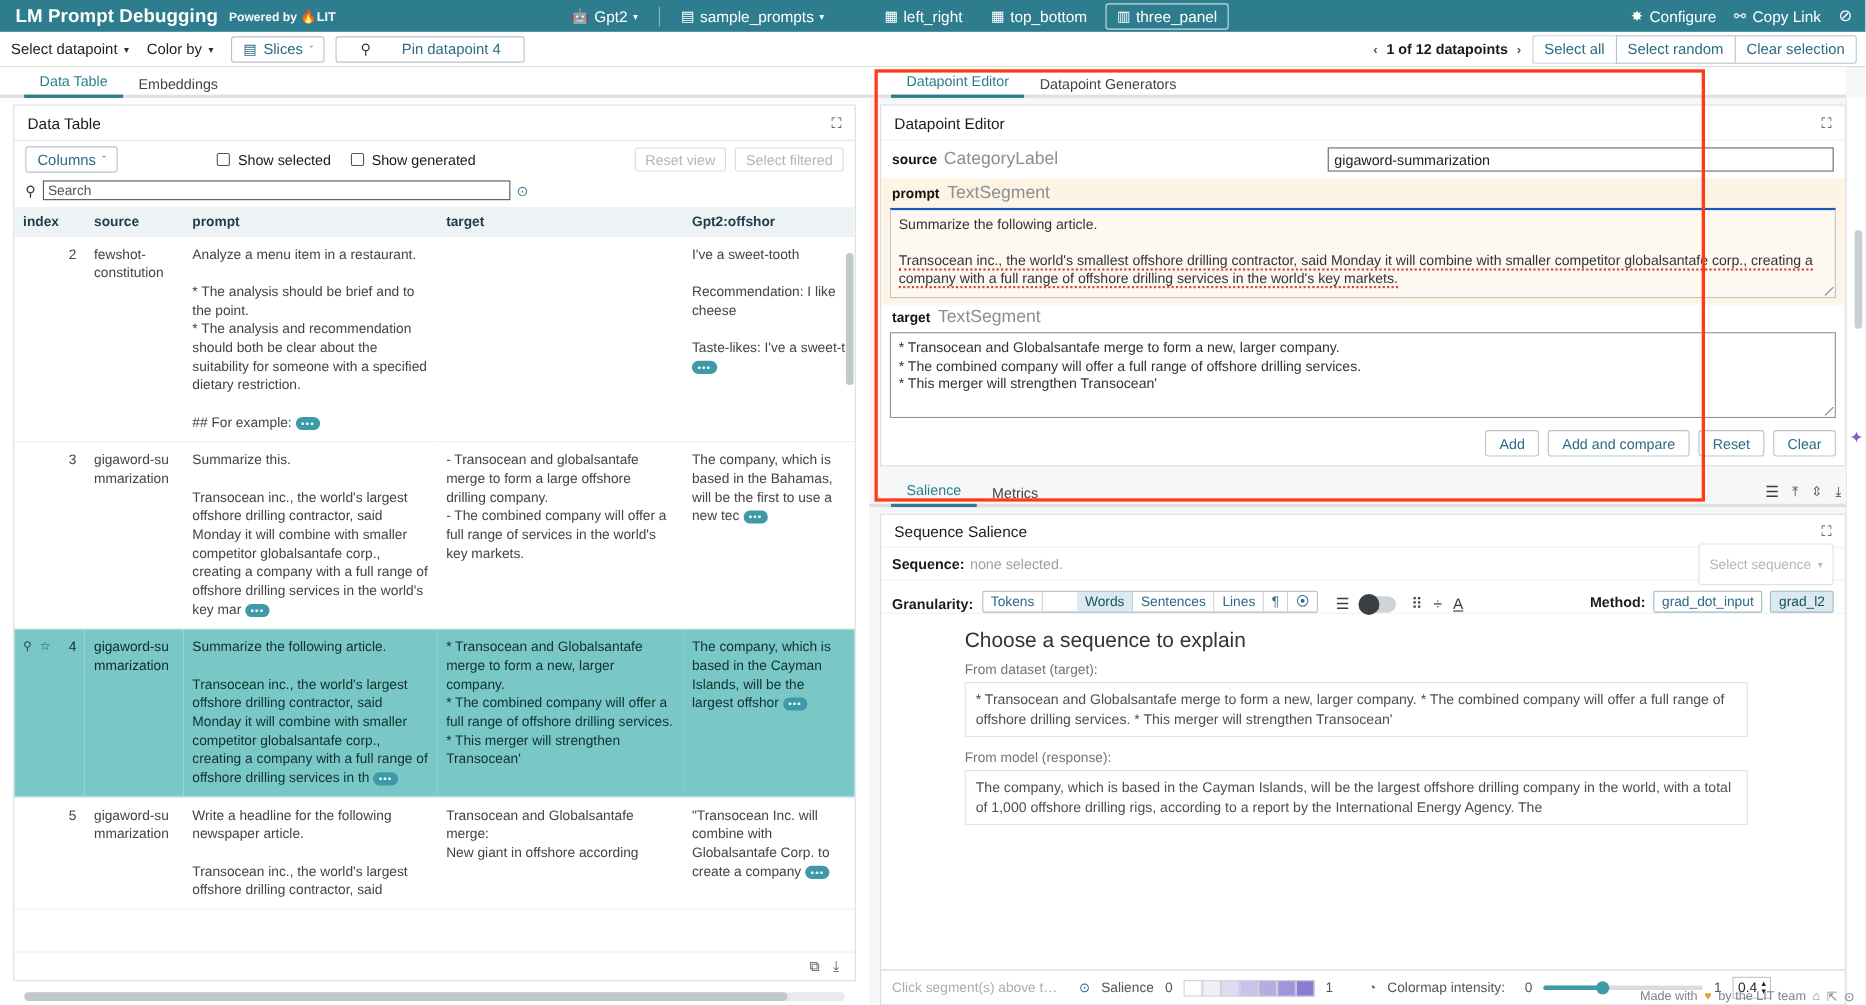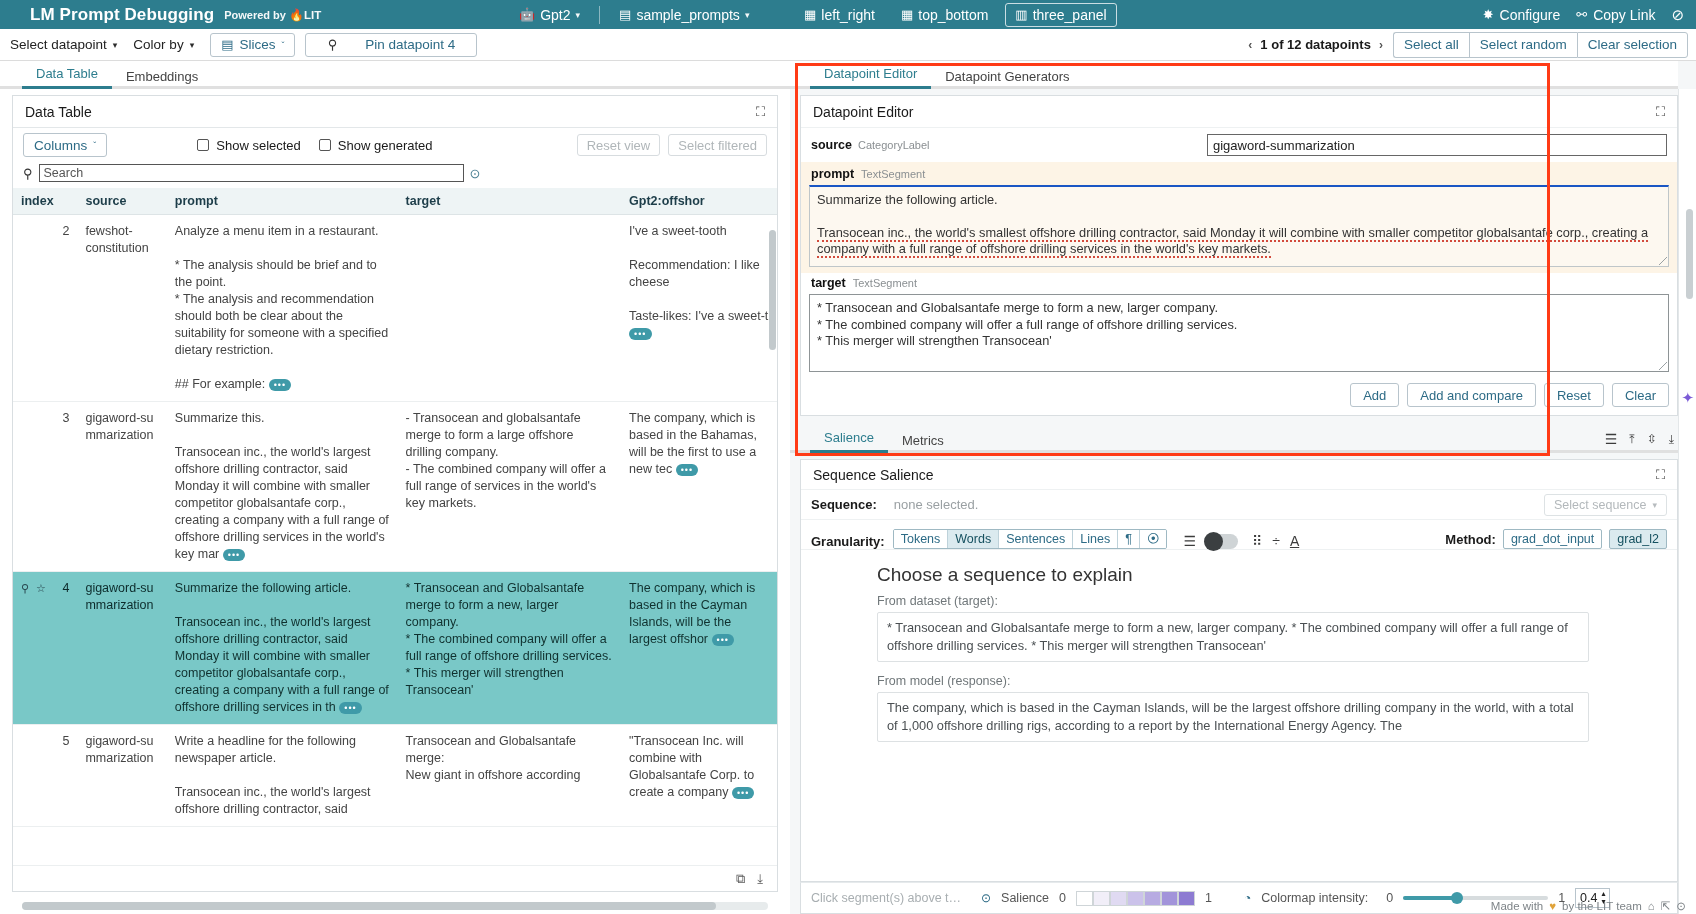--- a/index.html
+++ b/index.html
@@ -18,21 +18,21 @@
   .topbar {
     height: 29px;
     background: #2d7d8e;
     color: #fff;
     display: flex;
     align-items: center;
     padding: 0 14px;
     flex: none;
     position: relative;
   }
-  .app-title { font-size: 17px; font-weight: bold; letter-spacing: .1px; margin-left: 16px; }
+  .app-title { font-size: 17px; font-weight: bold; letter-spacing: .1px; }
   .powered { font-size: 11px; margin-left: 10px; font-weight: bold; opacity: .95; }
   .flame { font-size: 12px; }
   .lit { font-size: 11.5px; font-weight: bold; }
   .topbar-center { position: absolute; left: 510px; display: flex; align-items: center; gap: 0px; }
   .tb-chip {
     display: inline-flex; align-items: center; gap: 5px;
     padding: 3px 9px; border-radius: 3px; font-size: 14px; color: #fff;
     cursor: pointer; white-space: nowrap;
   }
   .tb-chip.boxed { border: 1px solid rgba(255,255,255,.75); }
@@ -167,21 +167,21 @@
     border: 3px solid #ff3b16; pointer-events: none; z-index: 30;
   }
   .rtabs {
     height: 28px; display: flex; align-items: flex-end; padding-left: 20px;
     border-bottom: 3px solid #e0e0e0; background: #fff;
   }
   .editor-card { margin: 6px 0 0 10px; border: 1px solid #d9dee1; background: #fff; }
   .ed-head { height: 32px; display: flex; align-items: center; justify-content: space-between; padding: 0 12px; font-size: 14px; border-bottom: 1px solid #eef1f2; }
   .field-row { display: flex; align-items: center; padding: 6px 10px; gap: 6px; }
   .f-name { font-size: 12.5px; font-weight: bold; color: #111; }
-  .f-type { font-size: 11px; color: #8a8f92; }
+  .f-type { font-size: 16px; color: #8a8f92; }
   .f-input {
     margin-left: auto; width: 460px; height: 22px; border: 1px solid #666; background: #fff;
     font-family: "Liberation Sans", sans-serif; font-size: 13px; padding: 0 5px; color: #222;
   }
   .seg-block { background: #fdf4e6; padding: 2px 0 6px 0; }
   .seg-label { display: flex; align-items: baseline; gap: 7px; padding: 3px 10px 4px 10px; }
   .seg-area {
     margin: 0 8px; border: 1px solid #bfc6c9; border-top: 2px solid #1a56c4; background: #fdf8f0;
     min-height: 82px; padding: 5px 7px; font-size: 12.8px; line-height: 16.5px; color: #333;
     position: relative;
@@ -198,27 +198,27 @@
 
   .sal-tabs {
     height: 28px; display: flex; align-items: flex-end; padding-left: 20px; margin-top: 9px;
     border-bottom: 3px solid #e0e0e0; background: transparent; position: relative;
   }
   .sal-tools { position: absolute; right: 4px; bottom: 3px; display: flex; align-items: center; gap: 12px; color: #3c3c3c; font-size: 14px; }
 
   .sal-card { margin: 6px 0 0 10px; border: 1px solid #d9dee1; background: #fff; flex: 1; display: flex; flex-direction: column; min-height: 0; }
   .sal-head { height: 30px; display: flex; align-items: center; justify-content: space-between; padding: 0 12px; font-size: 14px; border-bottom: 1px solid #eef1f2; }
   .seq-row { height: 30px; display: flex; align-items: center; padding: 0 10px; border-bottom: 1px solid #eef1f2; font-size: 13px; }
-  .seq-none { color: #9aa0a3; margin-left: 17px; }
-  .seq-sel-btn { margin-left: auto; border: 1px solid #dde2e4; background: #fff; color: #b3b8bb; font-size: 12.5px; height: 22px; padding: 0 9px; border-radius: 3px; display:inline-flex; align-items:center; gap:6px; }
+  .seq-none { color: #9aa0a3; margin-left: 5px; }
+  .seq-sel-btn { margin-left: auto; border: 1px solid #dde2e4; background: #fff; color: #b3b8bb; font-size: 12.5px; height: 38px; padding: 0 9px; border-radius: 3px; display:inline-flex; align-items:center; gap:6px; }
   .gran-row { height: 30px; display: flex; align-items: flex-end; padding: 0 10px; gap: 8px; border-bottom: 1px solid #eef1f2; font-size: 13px; }
   .gran-group { display: inline-flex; border: 1px solid #9fb9c3; border-radius: 2px; overflow: hidden; }
   .gran-item { font-size: 12.5px; color: #2d6b86; padding: 2px 7px; border-right: 1px solid #bed2da; cursor: pointer; background: #fff; }
   .gran-item:last-child { border-right: none; }
-  .gran-item.active { background: #dbeaef; color: #15505f; }
+  .gran-item.active { background: #dbeaef; color: #15505f; margin-left: 31px; }
   .mini-ico { font-size: 12px; color: #2d6b86; }
   .tool-ico { color: #3c3c3c; font-size: 14px; margin-left: 2px; }
   .toggle-pill { width: 34px; height: 15px; border-radius: 8px; background: #cfd4d6; position: relative; display: inline-block; }
   .toggle-pill::after { content: ""; position: absolute; left: 0; top: -2px; width: 19px; height: 19px; border-radius: 50%; background: #3b3f41; }
   .method-wrap { margin-left: auto; display: flex; align-items: center; gap: 7px; }
   .method-btn { border: 1px solid #9fb9c3; background: #fff; color: #2d6b86; font-size: 12.5px; padding: 2px 7px; border-radius: 2px; cursor: pointer; }
   .method-btn.active { background: #dbeaef; color: #15505f; }
 
   .choose-area { flex: 1; padding: 14px 0 0 0; overflow: hidden; }
   .choose-title { font-size: 19px; color: #333; margin: 0 0 8px 76px; font-weight: normal; }

